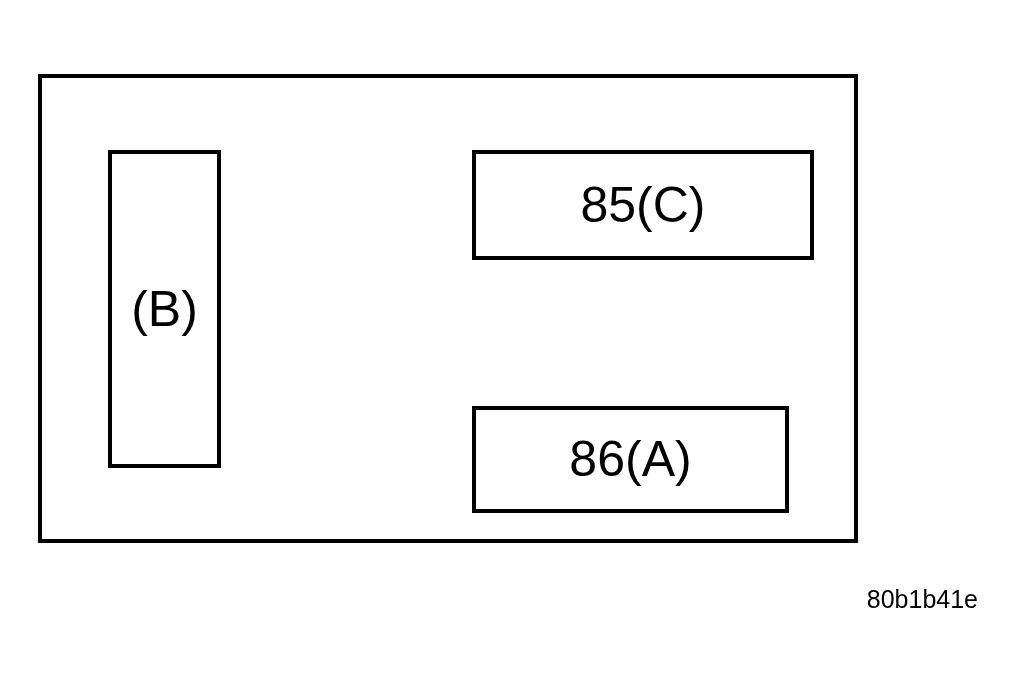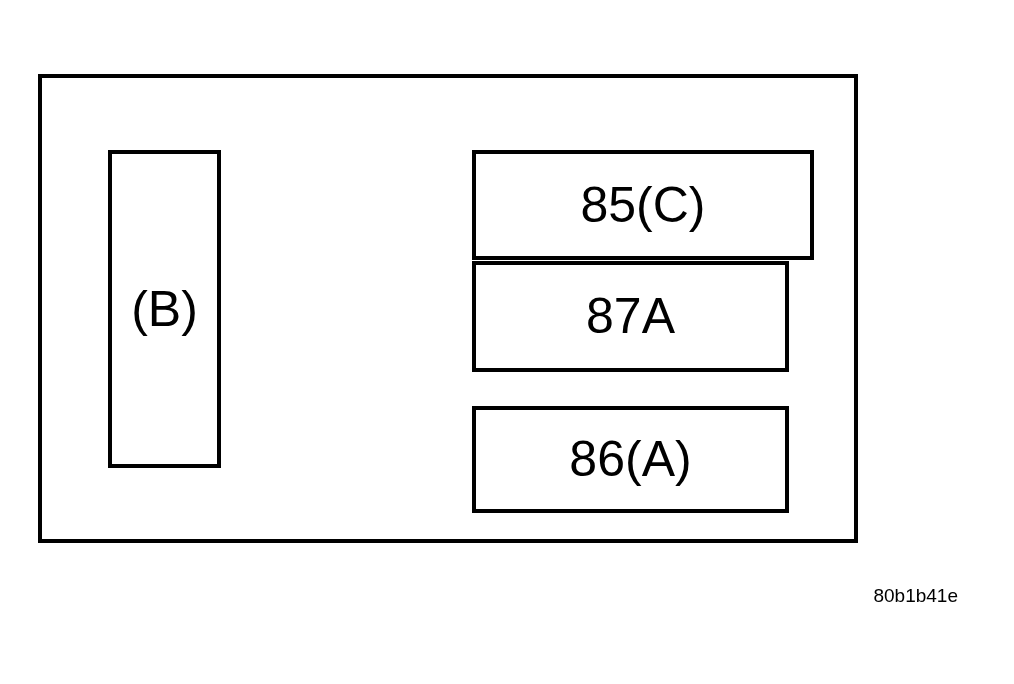--- a/index.html
+++ b/index.html
@@ -41,25 +41,25 @@
   
   .vbox-30 { left: 66px;  top: 72px; width: 113px; height: 318px; }
   .vbox-87 { left: 232px; top: 72px; width: 112px; height: 318px; }
   
   .hbox-85  { left: 430px; top: 25px;  width: 342px; height: 110px; margin-top: 47px; }
   .hbox-87a { left: 430px; top: 183px; width: 317px; height: 111px; }
   .hbox-86  { left: 430px; top: 328px; width: 317px; height: 107px; }
   .two-line .line { display: block; }
   .figure-code {
     position: absolute;
-    left: 818px;
+    left: 838px;
     top: 586px;
     width: 140px;
     text-align: right;
-    font-size: 19px;
+    font-size: 25px;
     line-height: 1.1;
     color: #000000;
   }
 </style>
 </head>
 <body>
 
 <div class="canvas">
 
   <div class="outer-box">
@@ -68,23 +68,20 @@
       <div>
         <span class="line">(B)</span>
       </div>
     </div>
 
 
     <div class="terminal-box hbox-85">
       <span>85(C)</span>
     </div>
 
-    <div class="terminal-box hbox-87a">
-      <span>87A</span>
-    </div>
 
     <div class="terminal-box hbox-86">
       <span>86(A)</span>
     </div>
 
   </div>
 
   <div class="figure-code">80b1b41e</div>
 
 </div>

